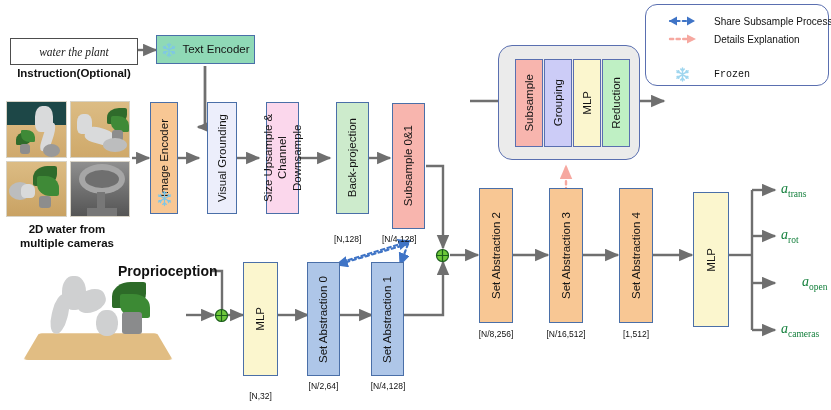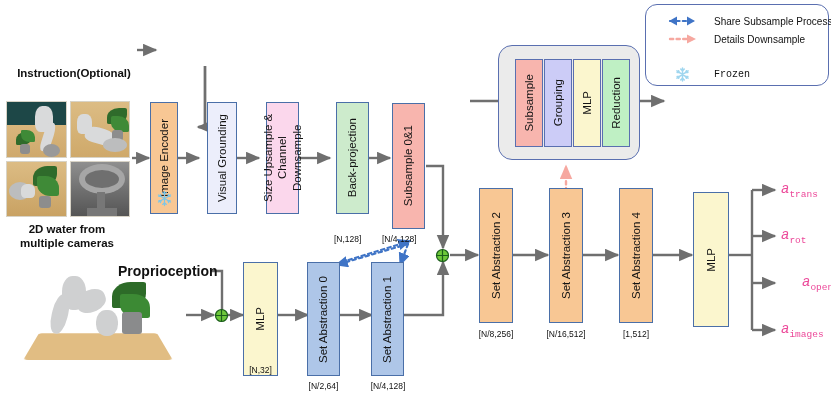--- a/index.html
+++ b/index.html
@@ -95,21 +95,21 @@
   
   .legend{
     position:absolute;left:645px;top:4px;width:182px;height:80px;
     border:1.3px solid #5a6fb0;border-radius:12px;background:#fff;
   }
   .leg-row{position:absolute;left:10px;height:16px;display:flex;align-items:center;}
   .leg-txt{font-size:10px;color:#111;white-space:nowrap;}
   .leg-ico{width:52px;height:14px;position:relative;margin-right:6px;}
 
   
-  .act{position:absolute;font-family:Liberation Mono, monospace;font-style:italic;font-size:14px;color:#ec4899;white-space:nowrap;}
+  .act{position:absolute;font-family:Liberation Serif, serif;font-style:italic;font-size:14px;color:#15803d;white-space:nowrap;}
   .act sub{font-style:normal;font-size:9.5px;}
 </style>
 </head>
 <body>
 
 <div class="canvas">
 
   <svg class="wires" viewBox="0 0 831 410">
     <defs>
       <marker id="ah" markerWidth="7" markerHeight="7" refX="5.4" refY="2.6" orient="auto">
@@ -178,22 +178,36 @@
       <path d="M408,244 L336,265" marker-end="url(#ahb)"></path>
       <path d="M408,244 L400,265" marker-end="url(#ahb)"></path>
       <path d="M342,262 L410,241" marker-end="url(#ahb)"></path>
     </g>
 
     <g stroke="#f6a8a0" stroke-width="2.4" fill="none" stroke-dasharray="3.2,3.6" stroke-linecap="round">
       <path d="M566,232 L566,166" marker-end="url(#ahp)"></path>
     </g>
   </svg>
 
+  <div class="instr-box">
+    <span>water the plant</span>
+  </div>
   <div class="capt" style="left:4px;top:66px;width:140px;">Instruction(Optional)</div>
 
+  <div class="block c-teal" style="left:156px;top:35px;width:99px;height:29px;">
+    <span class="snow" style="position:relative;display:inline-block;width:16px;height:16px;margin-right:5px;">
+      <svg width="16" height="16" viewBox="0 0 24 24" stroke="#7ec6e8" stroke-width="1.7" fill="none" stroke-linecap="round">
+        <path d="M12 2 V22 M3.4 7 L20.6 17 M20.6 7 L3.4 17"></path>
+        <path d="M12 6 L9.4 3.6 M12 6 L14.6 3.6 M12 18 L9.4 20.4 M12 18 L14.6 20.4"></path>
+        <path d="M7.2 9.1 L4 9.1 M7.2 9.1 L6.2 6.1 M16.8 14.9 L20 14.9 M16.8 14.9 L17.8 17.9"></path>
+        <path d="M7.2 14.9 L4 14.9 M7.2 14.9 L6.2 17.9 M16.8 9.1 L20 9.1 M16.8 9.1 L17.8 6.1"></path>
+      </svg>
+    </span>
+    <span>Text Encoder</span>
+  </div>
 
   <div class="imgrid">
     <div class="tile t1">
       <div class="rob" style="left:28px;top:4px;width:18px;height:26px;"></div>
       <div class="rob" style="left:36px;top:20px;width:10px;height:30px;transform:rotate(18deg);"></div>
       <div class="plant" style="left:9px;top:30px;width:16px;height:13px;"></div>
       <div class="plant2" style="left:14px;top:28px;width:14px;height:12px;"></div>
       <div class="pot" style="left:13px;top:42px;width:10px;height:10px;"></div>
       <div class="bowl" style="left:36px;top:42px;width:17px;height:13px;background:#999;"></div>
     </div>
@@ -276,21 +290,21 @@
     <span class="vtext">Back-projection</span>
   </div>
 
   <div class="block c-red" style="left:392px;top:103px;width:33px;height:126px;">
     <span class="vtext">Subsample 0&amp;1</span>
   </div>
 
   <div class="block c-cream" style="left:243px;top:262px;width:35px;height:114px;">
     <span class="vtext">MLP</span>
   </div>
-  <div class="dimlbl" style="left:233px;top:365px;width:55px;">[N,32]</div>
+  <div class="dimlbl" style="left:233px;top:391px;width:55px;">[N,32]</div>
 
   <div class="block c-blue" style="left:307px;top:262px;width:33px;height:114px;">
     <span class="vtext">Set Abstraction 0</span>
   </div>
   <div class="dimlbl" style="left:296px;top:381px;width:55px;">[N/2,64]</div>
 
   <div class="block c-blue" style="left:371px;top:262px;width:33px;height:114px;">
     <span class="vtext">Set Abstraction 1</span>
   </div>
   <div class="dimlbl" style="left:359px;top:381px;width:58px;">[N/4,128]</div>
@@ -320,21 +334,21 @@
   <div class="act" style="left:781px;top:181px;">
     <span>a</span><sub>trans</sub>
   </div>
   <div class="act" style="left:781px;top:227px;">
     <span>a</span><sub>rot</sub>
   </div>
   <div class="act" style="left:802px;top:274px;">
     <span>a</span><sub>open</sub>
   </div>
   <div class="act" style="left:781px;top:321px;">
-    <span>a</span><sub>images</sub>
+    <span>a</span><sub>cameras</sub>
   </div>
 
   <div class="inset">
     <div class="block c-red" style="left:16px;top:13px;width:28px;height:88px;">
       <span class="vtext">Subsample</span>
     </div>
     <div class="block c-lav2" style="left:45px;top:13px;width:28px;height:88px;">
       <span class="vtext">Grouping</span>
     </div>
     <div class="block c-cream" style="left:74px;top:13px;width:28px;height:88px;">
@@ -356,21 +370,21 @@
       </span>
       <span class="leg-txt">Share Subsample Process</span>
     </div>
     <div class="leg-row" style="top:26px;">
       <span class="leg-ico">
         <svg width="52" height="14" viewBox="0 0 52 14">
           <path d="M14,7 L36,7" stroke="#f6a8a0" stroke-width="2.4" stroke-dasharray="3.2,3.4" stroke-linecap="round"></path>
           <path d="M40,7 L31,2.4 L31,11.6 z" fill="#f6a8a0"></path>
         </svg>
       </span>
-      <span class="leg-txt">Details Downsample</span>
+      <span class="leg-txt">Details Explanation</span>
     </div>
     <div class="leg-row" style="top:61px;font-family:Liberation Mono, monospace;">
       <span class="leg-ico">
         <svg width="52" height="15" viewBox="0 0 52 15">
           <g transform="translate(19,0)" stroke="#9fd6ef" stroke-width="1.5" fill="none" stroke-linecap="round">
             <path d="M7.5 1 V14 M1.9 3.8 L13.1 11.2 M13.1 3.8 L1.9 11.2"></path>
             <path d="M7.5 3.6 L5.8 2.1 M7.5 3.6 L9.2 2.1 M7.5 11.4 L5.8 12.9 M7.5 11.4 L9.2 12.9"></path>
             <path d="M4.2 5.6 L2.1 5.6 M4.2 5.6 L3.6 3.7 M10.8 9.4 L12.9 9.4 M10.8 9.4 L11.4 11.3"></path>
             <path d="M4.2 9.4 L2.1 9.4 M4.2 9.4 L3.6 11.3 M10.8 5.6 L12.9 5.6 M10.8 5.6 L11.4 3.7"></path>
           </g>

